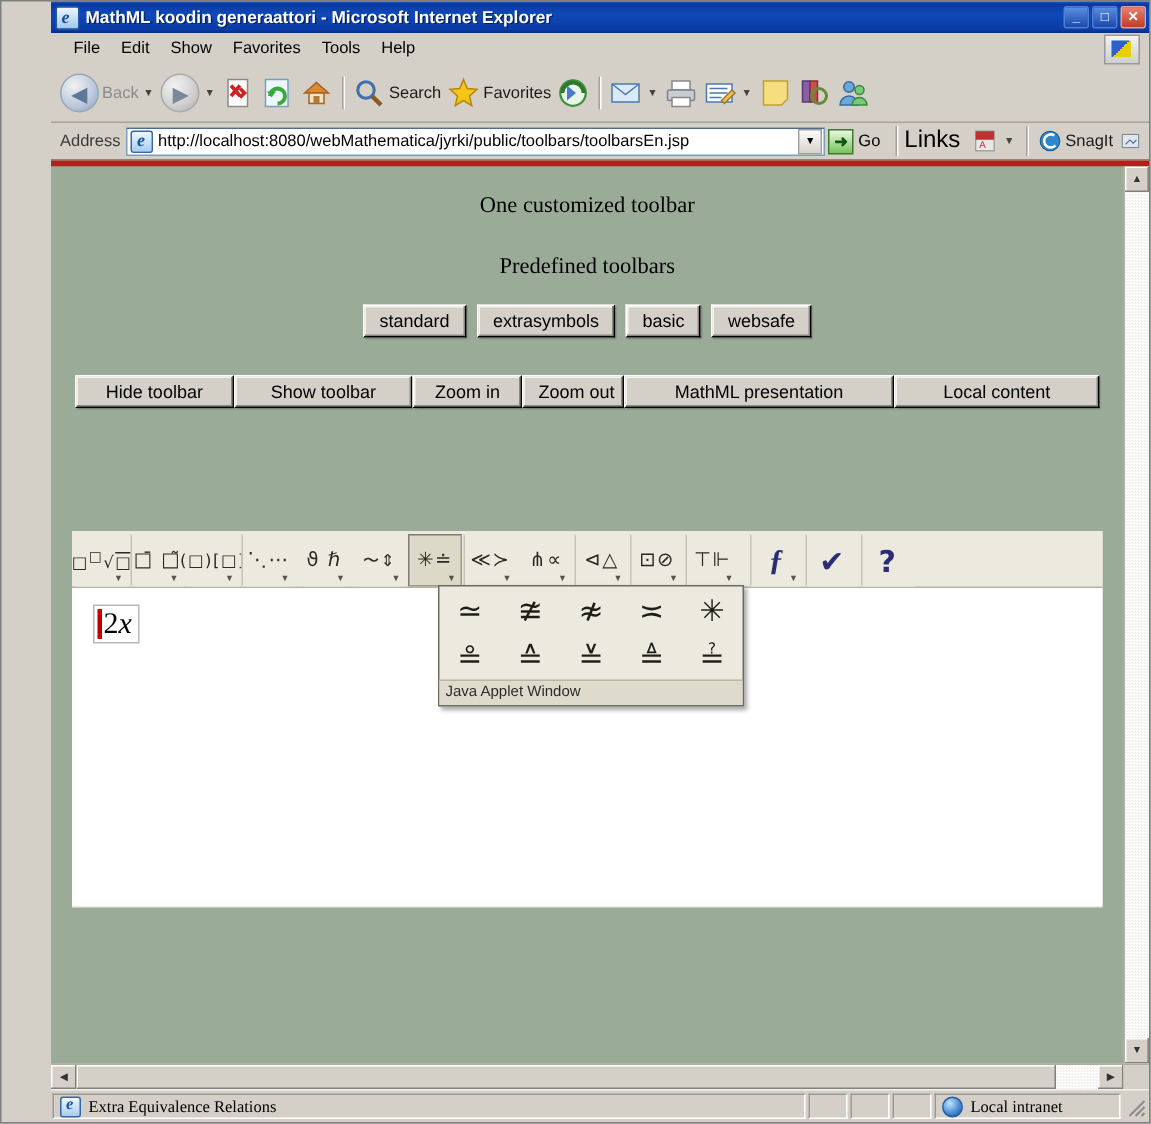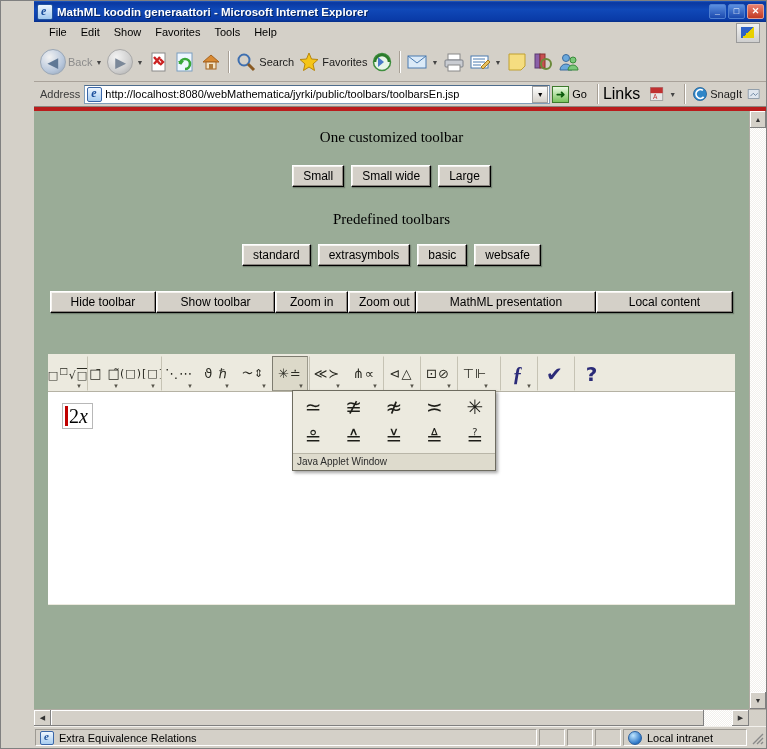--- a/index.html
+++ b/index.html
@@ -127,21 +127,21 @@
   .hsbrow{height:17px;flex:0 0 17px;display:flex;background:#e9e6df;border-top:1px solid #b0aba3;box-sizing:border-box;}
   .sbtnh{width:17px;flex:0 0 17px;background:#d4d0c8;
     box-shadow:inset -1px -1px 0 #808080, inset 1px 1px 0 #fff;
     display:flex;align-items:center;justify-content:center;font-size:7px;color:#333;box-sizing:border-box;}
   .hthumb{background:#d4d0c8;box-shadow:inset -1px -1px 0 #808080, inset 1px 1px 0 #fff;}
   .htrack{flex:1;background:repeating-conic-gradient(#f2f0ec 0 25%, #ffffff 0 50%) 0 0/2px 2px;}
   .corner{width:17px;flex:0 0 17px;background:#d4d0c8;}
 
   
   .statusbar{height:22px;flex:0 0 22px;background:#d4d0c8;display:flex;align-items:stretch;
-    padding:2px 1px 2px 1px;box-sizing:border-box;gap:2px;border-top:1px solid #f2f0ec;}
+    padding:2px 1px 2px 1px;box-sizing:border-box;gap:2px;border-top:1px solid #f2f0ec;font-family:Liberation Serif, serif;}
   .scell{border:1px solid #9d9a93;border-right-color:#fff;border-bottom-color:#fff;
      background:#d4d0c8;display:flex;align-items:center;padding:0 4px;font-size:11px;box-sizing:border-box;}
   .scell.main{flex:1;}
   .scell.blank{width:26px;}
   .scell.zone{width:124px;}
   .s-ie{width:14px;height:14px;border-radius:2px;flex:0 0 14px;
     background:linear-gradient(to bottom,#eef6ff,#a8cdf0);border:1px solid #3a66a8;position:relative;margin-right:5px;box-sizing:border-box;}
   .s-ie:after{content:"e";position:absolute;left:3px;top:-2px;font:italic bold 11px "Liberation Serif",serif;color:#1b4f9c;}
   .s-globe{width:14px;height:14px;border-radius:50%;flex:0 0 14px;margin-right:5px;
     background:radial-gradient(circle at 35% 30%,#bfe6ff,#2f78c8 70%,#1b5390);border:1px solid #2a5f9e;box-sizing:border-box;}
@@ -309,25 +309,20 @@
         <path d="M6 14 l4 -4 l3 3 l3 -3" stroke="#4a6a8c" fill="none"></path>
       </svg>
     </div>
   </div>
 
   <div class="pagewrap">
     <div class="page">
 
       <div class="ctitle" style="margin-top:18px">One customized toolbar</div>
 
-      <div class="btnrow" style="margin-top:19px">
-        <button class="wbtn">Small</button>
-        <button class="wbtn">Small wide</button>
-        <button class="wbtn">Large</button>
-      </div>
 
       <div class="ctitle" style="margin-top:24px">Predefined toolbars</div>
 
       <div class="btnrow" style="margin-top:16px">
         <button class="wbtn">standard</button>
         <button class="wbtn">extrasymbols</button>
         <button class="wbtn">basic</button>
         <button class="wbtn">websafe</button>
       </div>
 

